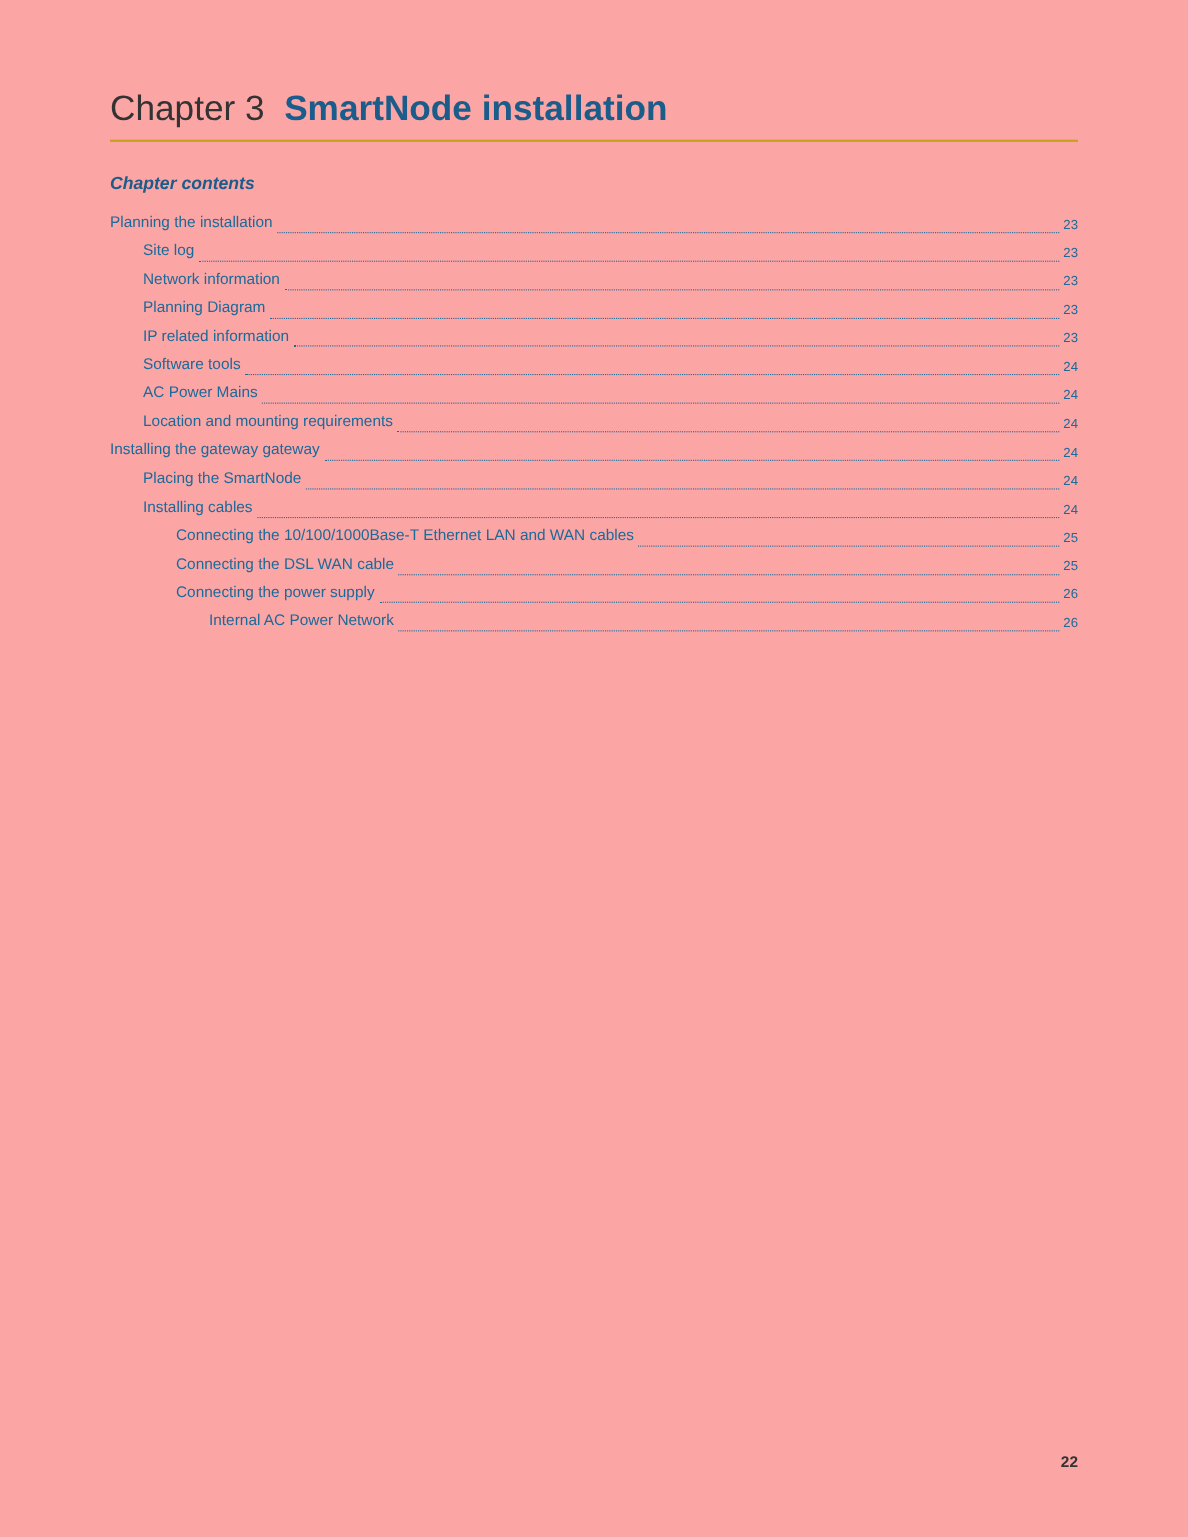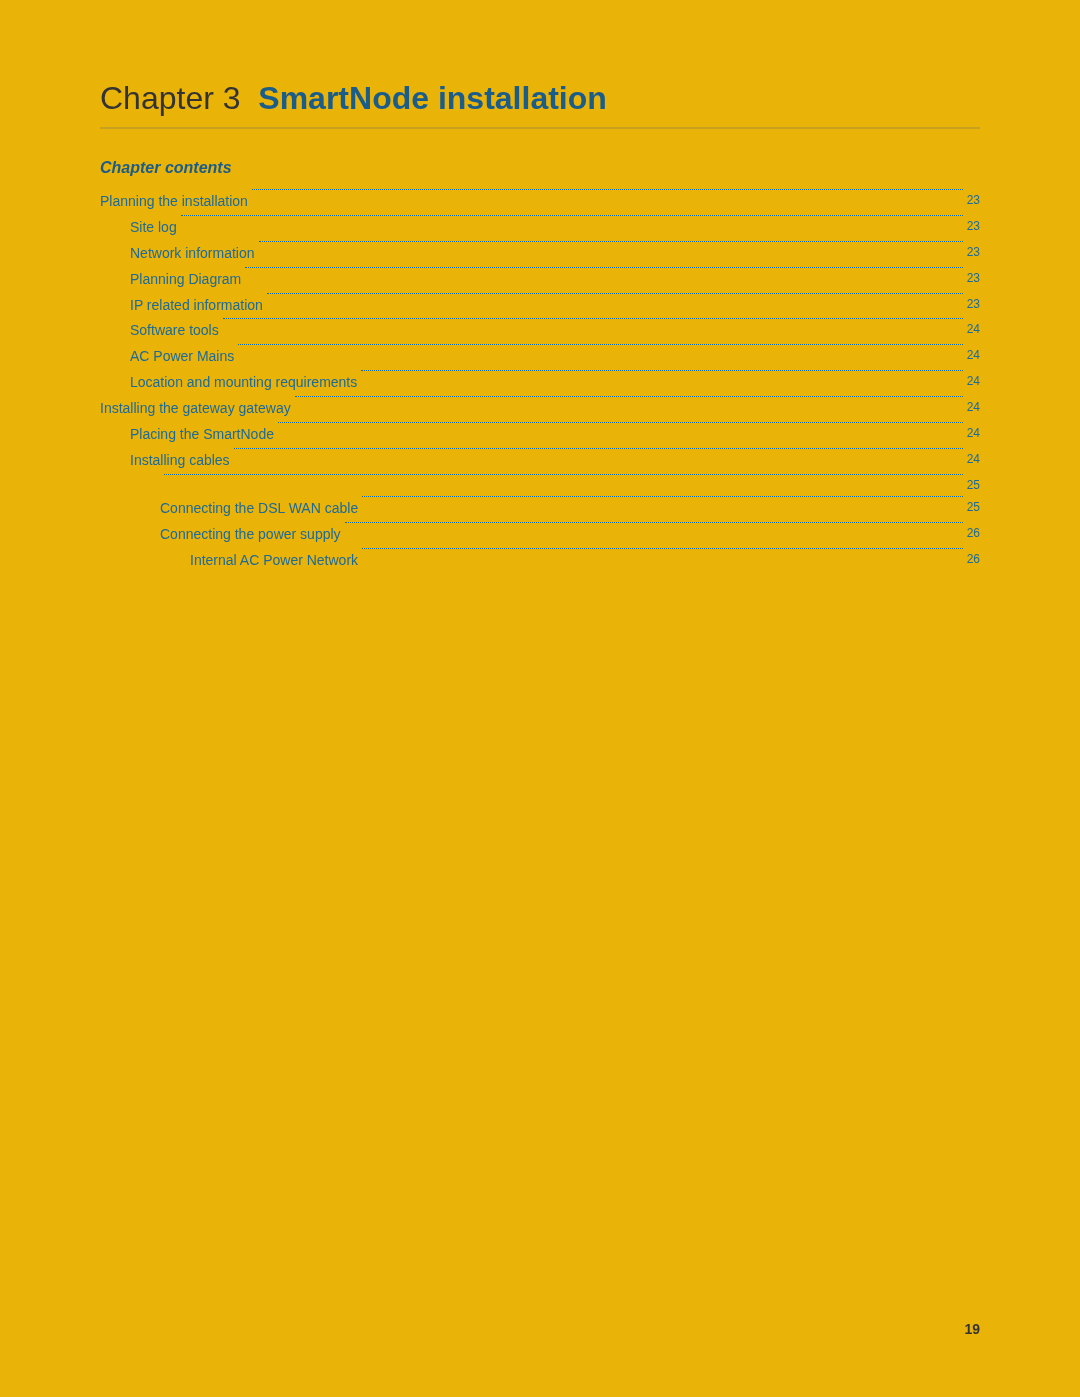--- a/index.html
+++ b/index.html
@@ -10,21 +10,21 @@
 
     body {
       background-color: #fafae0;
       font-family: Arial, Helvetica, sans-serif;
       width: 1080px;
       min-height: 1397px;
       position: relative;
     }
 
     .page {
-      background-color: #eab308;
+      background-color: #fca5a5;
       width: 1080px;
       min-height: 1397px;
       padding: 80px 100px 80px 100px;
       position: relative;
     }
 
     .chapter-header {
       border-bottom: 2px solid #c8a020;
       padding-bottom: 10px;
       margin-bottom: 30px;
@@ -50,21 +50,21 @@
       margin-bottom: 12px;
     }
 
     .toc {
       margin-top: 16px;
     }
 
     .toc-item {
       display: flex;
       justify-content: space-between;
-      align-items: flex-start;
+      align-items: flex-end;
       color: #1a6a9a;
       font-size: 14px;
       line-height: 1.85;
       position: relative;
     }
 
     .toc-item .toc-label {
       white-space: nowrap;
       color: #1a6a9a;
       text-decoration: none;
@@ -159,34 +159,35 @@
         <span class="toc-label">Placing the SmartNode</span>
         <span class="toc-dots"></span>
         <span class="toc-page">24</span>
       </div>
       <div class="toc-item indent-1">
         <span class="toc-label">Installing cables</span>
         <span class="toc-dots"></span>
         <span class="toc-page">24</span>
       </div>
       <div class="toc-item indent-2">
+        <span class="toc-label">Connecting the 10/100/1000Base-T Ethernet LAN and WAN cables</span>
         <span class="toc-dots"></span>
         <span class="toc-page">25</span>
       </div>
       <div class="toc-item indent-2">
         <span class="toc-label">Connecting the DSL WAN cable</span>
         <span class="toc-dots"></span>
         <span class="toc-page">25</span>
       </div>
       <div class="toc-item indent-2">
         <span class="toc-label">Connecting the power supply</span>
         <span class="toc-dots"></span>
         <span class="toc-page">26</span>
       </div>
       <div class="toc-item indent-3">
         <span class="toc-label">Internal AC Power Network</span>
         <span class="toc-dots"></span>
         <span class="toc-page">26</span>
       </div>
     </div>
 
-  <div class="page-number">19</div>
+  <div class="page-number">22</div>
 </div>
 
 </body></html>

